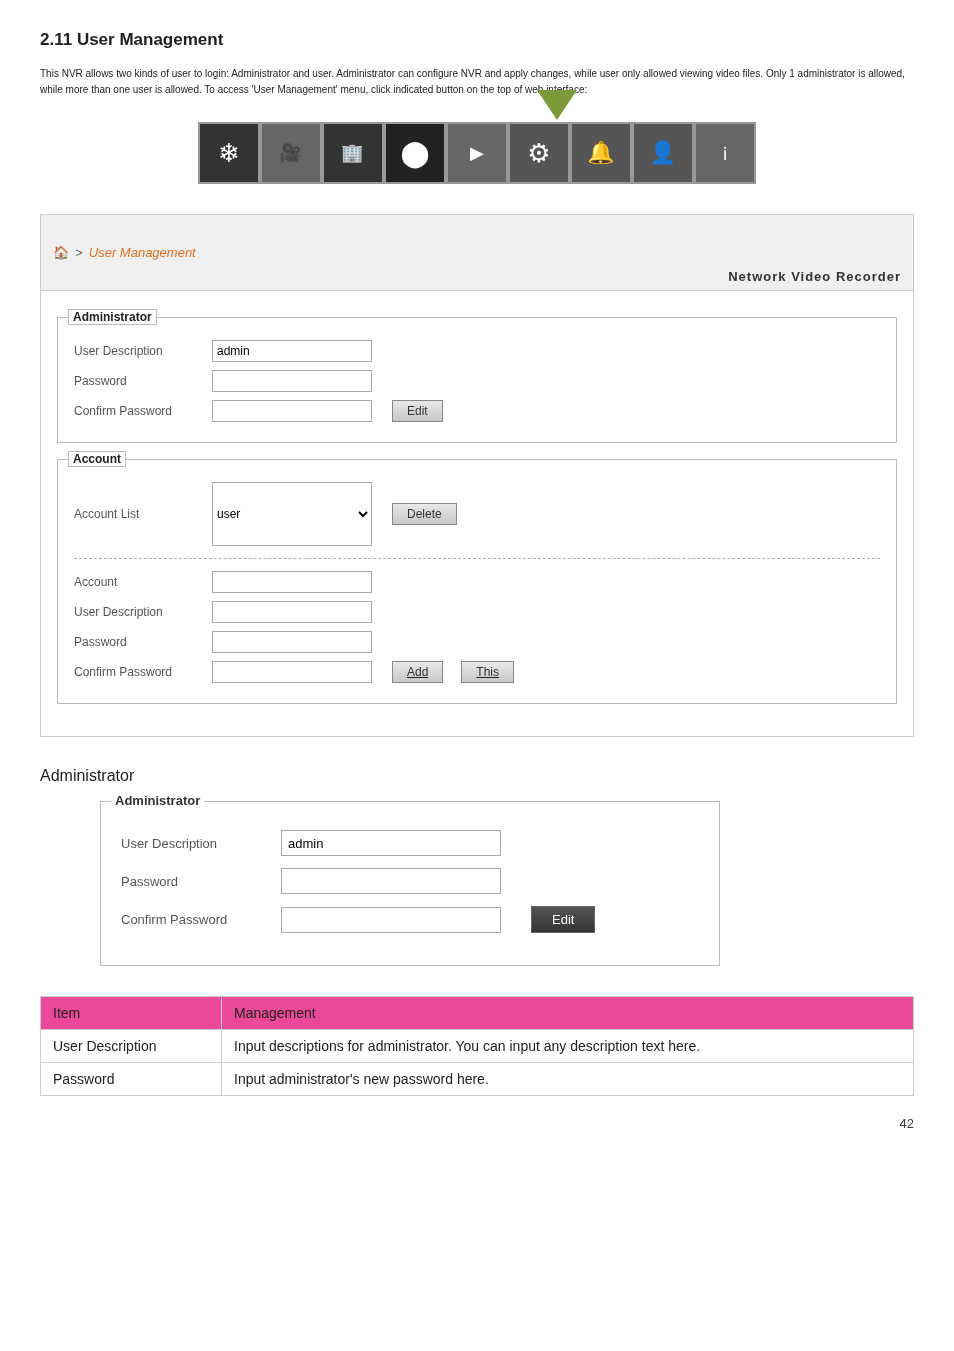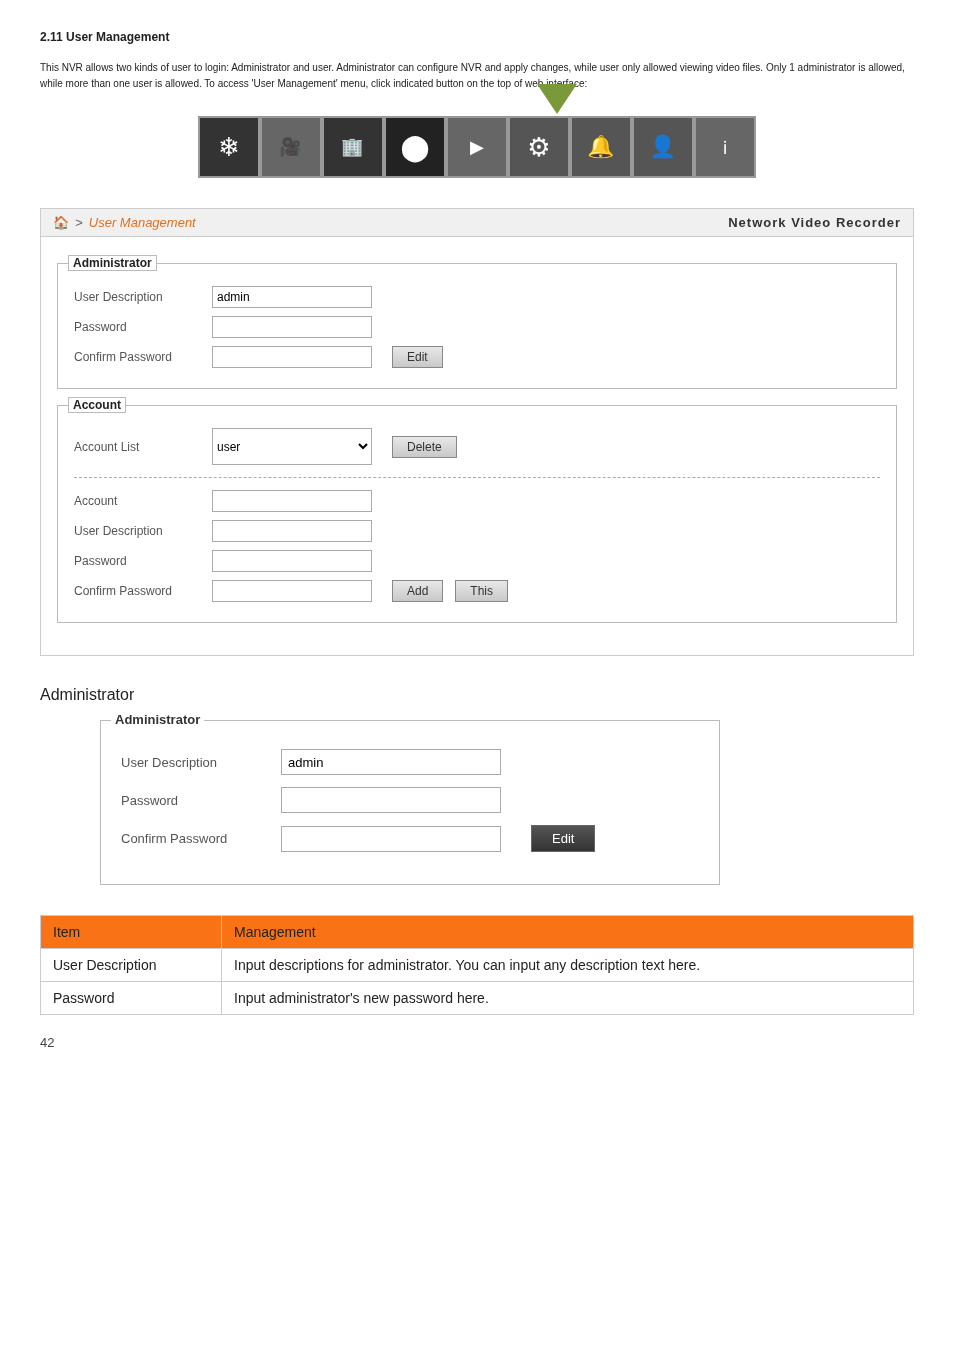--- a/index.html
+++ b/index.html
@@ -6,21 +6,21 @@
     body {
       font-family: Arial, sans-serif;
       font-size: 14px;
       background: #fff;
       color: #222;
       padding: 30px 40px;
       max-width: 954px;
     }
 
     h2.section-title {
-      font-size: 12px;
+      font-size: 17px;
       font-weight: bold;
       margin-bottom: 16px;
     }
 
     p.intro-text {
       font-size: 10px;
       line-height: 1.6;
       margin-bottom: 24px;
     }
 
@@ -46,20 +46,21 @@
       gap: 6px;
       color: #666;
       font-size: 13px;
     }
 
     .nvr-header .brand {
       font-size: 13px;
       font-weight: bold;
       color: #333;
       letter-spacing: 1px;
+      margin-top: 48px;
     }
 
     .nvr-body {
       padding: 16px;
     }
 
     .section-box {
       border: 1px solid #bbb;
       padding: 12px 16px;
       margin-bottom: 16px;
@@ -97,34 +98,35 @@
       cursor: pointer;
       color: #333;
     }
 
     .btn-edit {
       margin-left: 12px;
     }
 
     .account-list-select {
       width: 160px;
-      height: 37px;
+      height: 64px;
       border: 1px solid #aaa;
       font-size: 12px;
       background: #fff;
     }
 
     .dotted-divider {
       border-top: 1px dashed #aaa;
       margin: 12px 0;
     }
 
     .btn-row {
       display: flex;
-      gap: 12px;
+      gap: 18px;
+      text-decoration: underline;
     }
 
     
     .admin-section {
       margin-bottom: 30px;
     }
 
     .admin-section h3 {
       font-size: 16px;
       font-weight: normal;
@@ -184,37 +186,37 @@
     }
 
     
     .desc-table {
       width: 100%;
       border-collapse: collapse;
       margin-top: 10px;
     }
 
     .desc-table th {
-      background: #f97316;
+      background: #ec4899;
       border: 1px solid #ccc;
       padding: 8px 12px;
       text-align: left;
       font-size: 14px;
       font-weight: normal;
     }
 
     .desc-table td {
       border: 1px solid #ccc;
       padding: 8px 12px;
       font-size: 14px;
       vertical-align: top;
     }
 
     .page-number {
-      text-align: left;
+      text-align: right;
       margin-top: 20px;
       font-size: 13px;
       color: #444;
     }
 
     .toolbar-wrapper {
       display: flex;
       flex-direction: column;
       align-items: center;
       margin-bottom: 30px;

